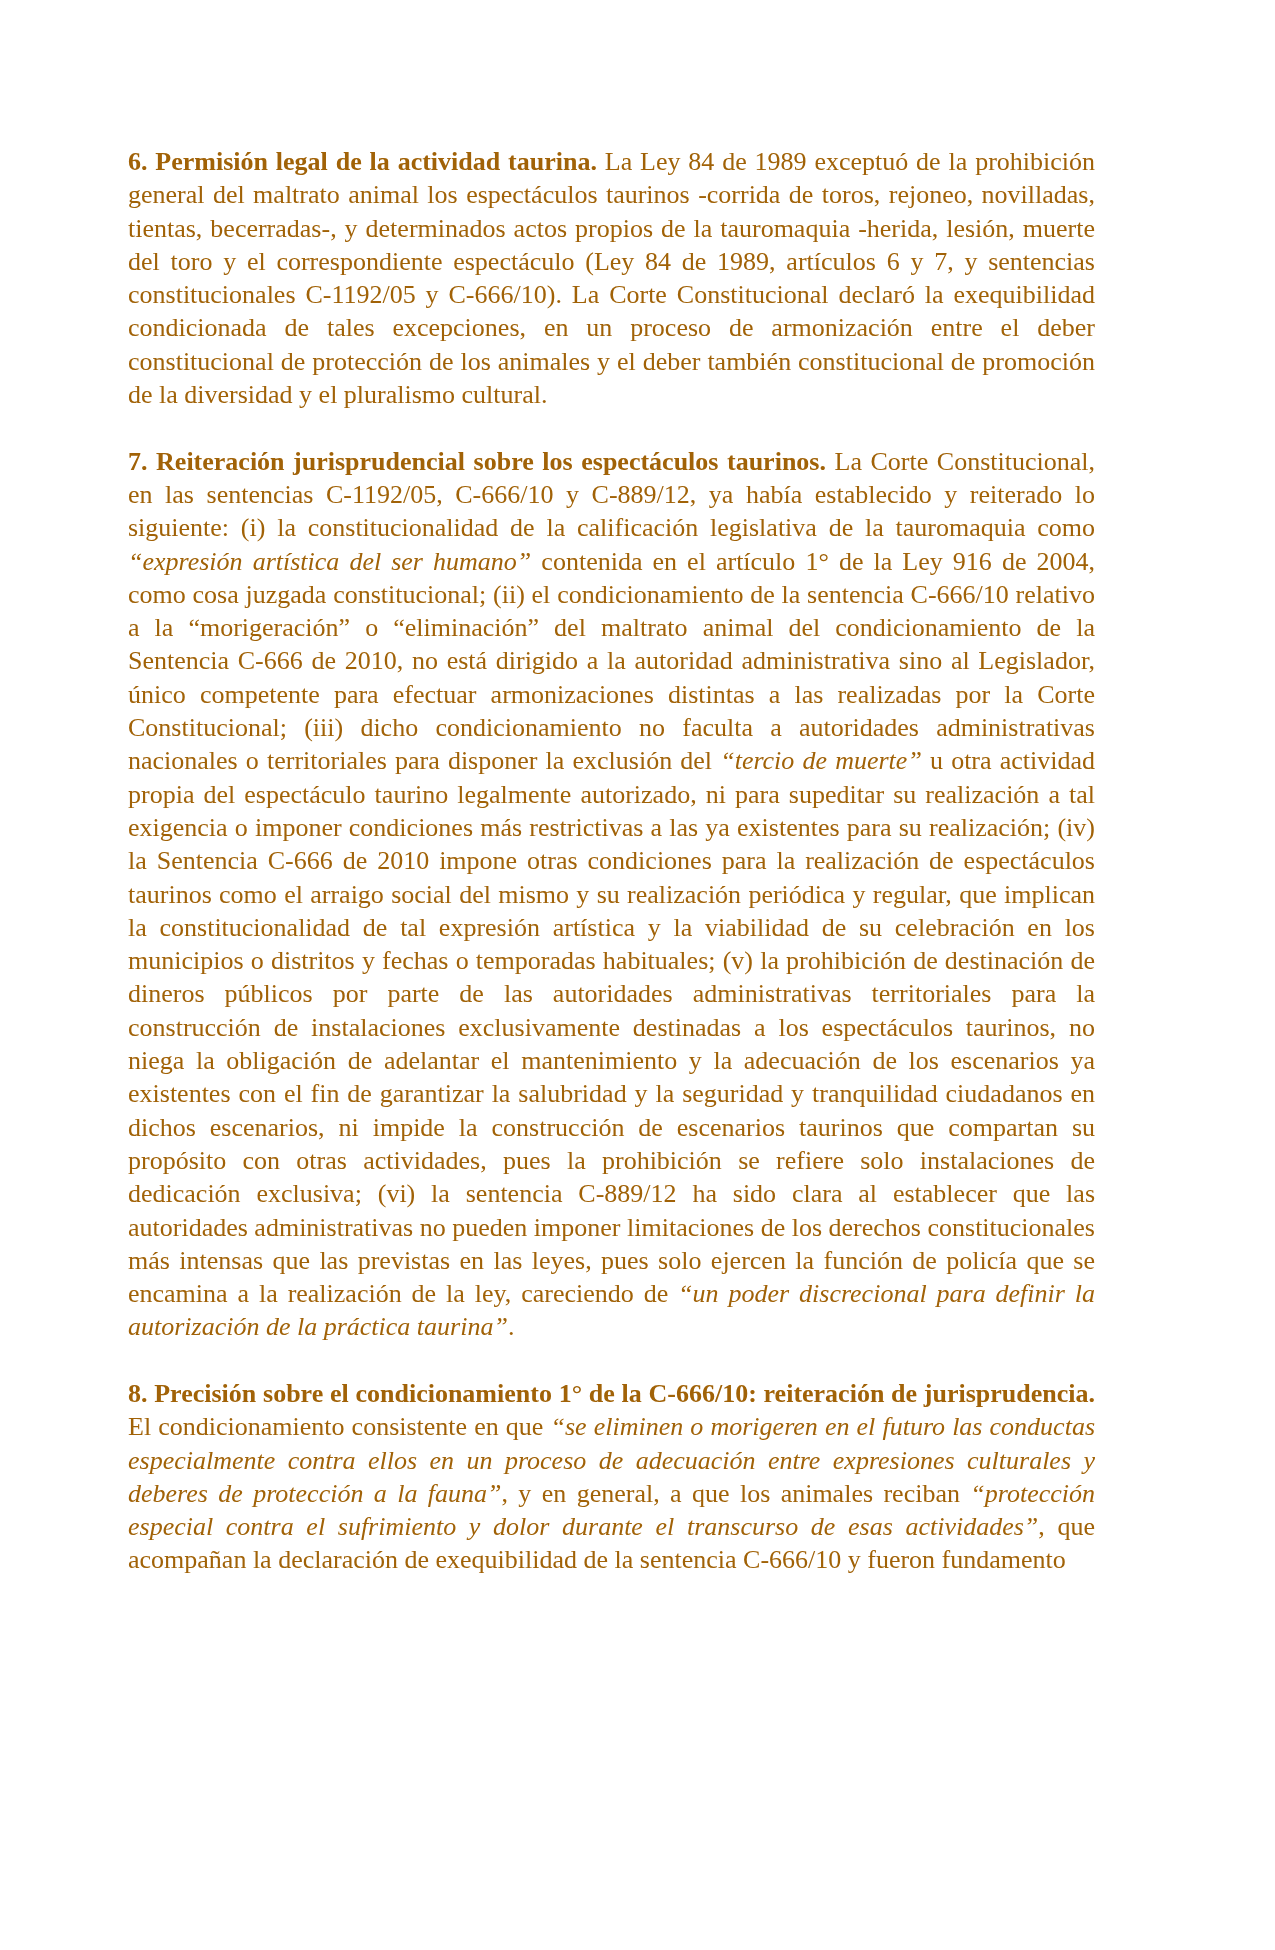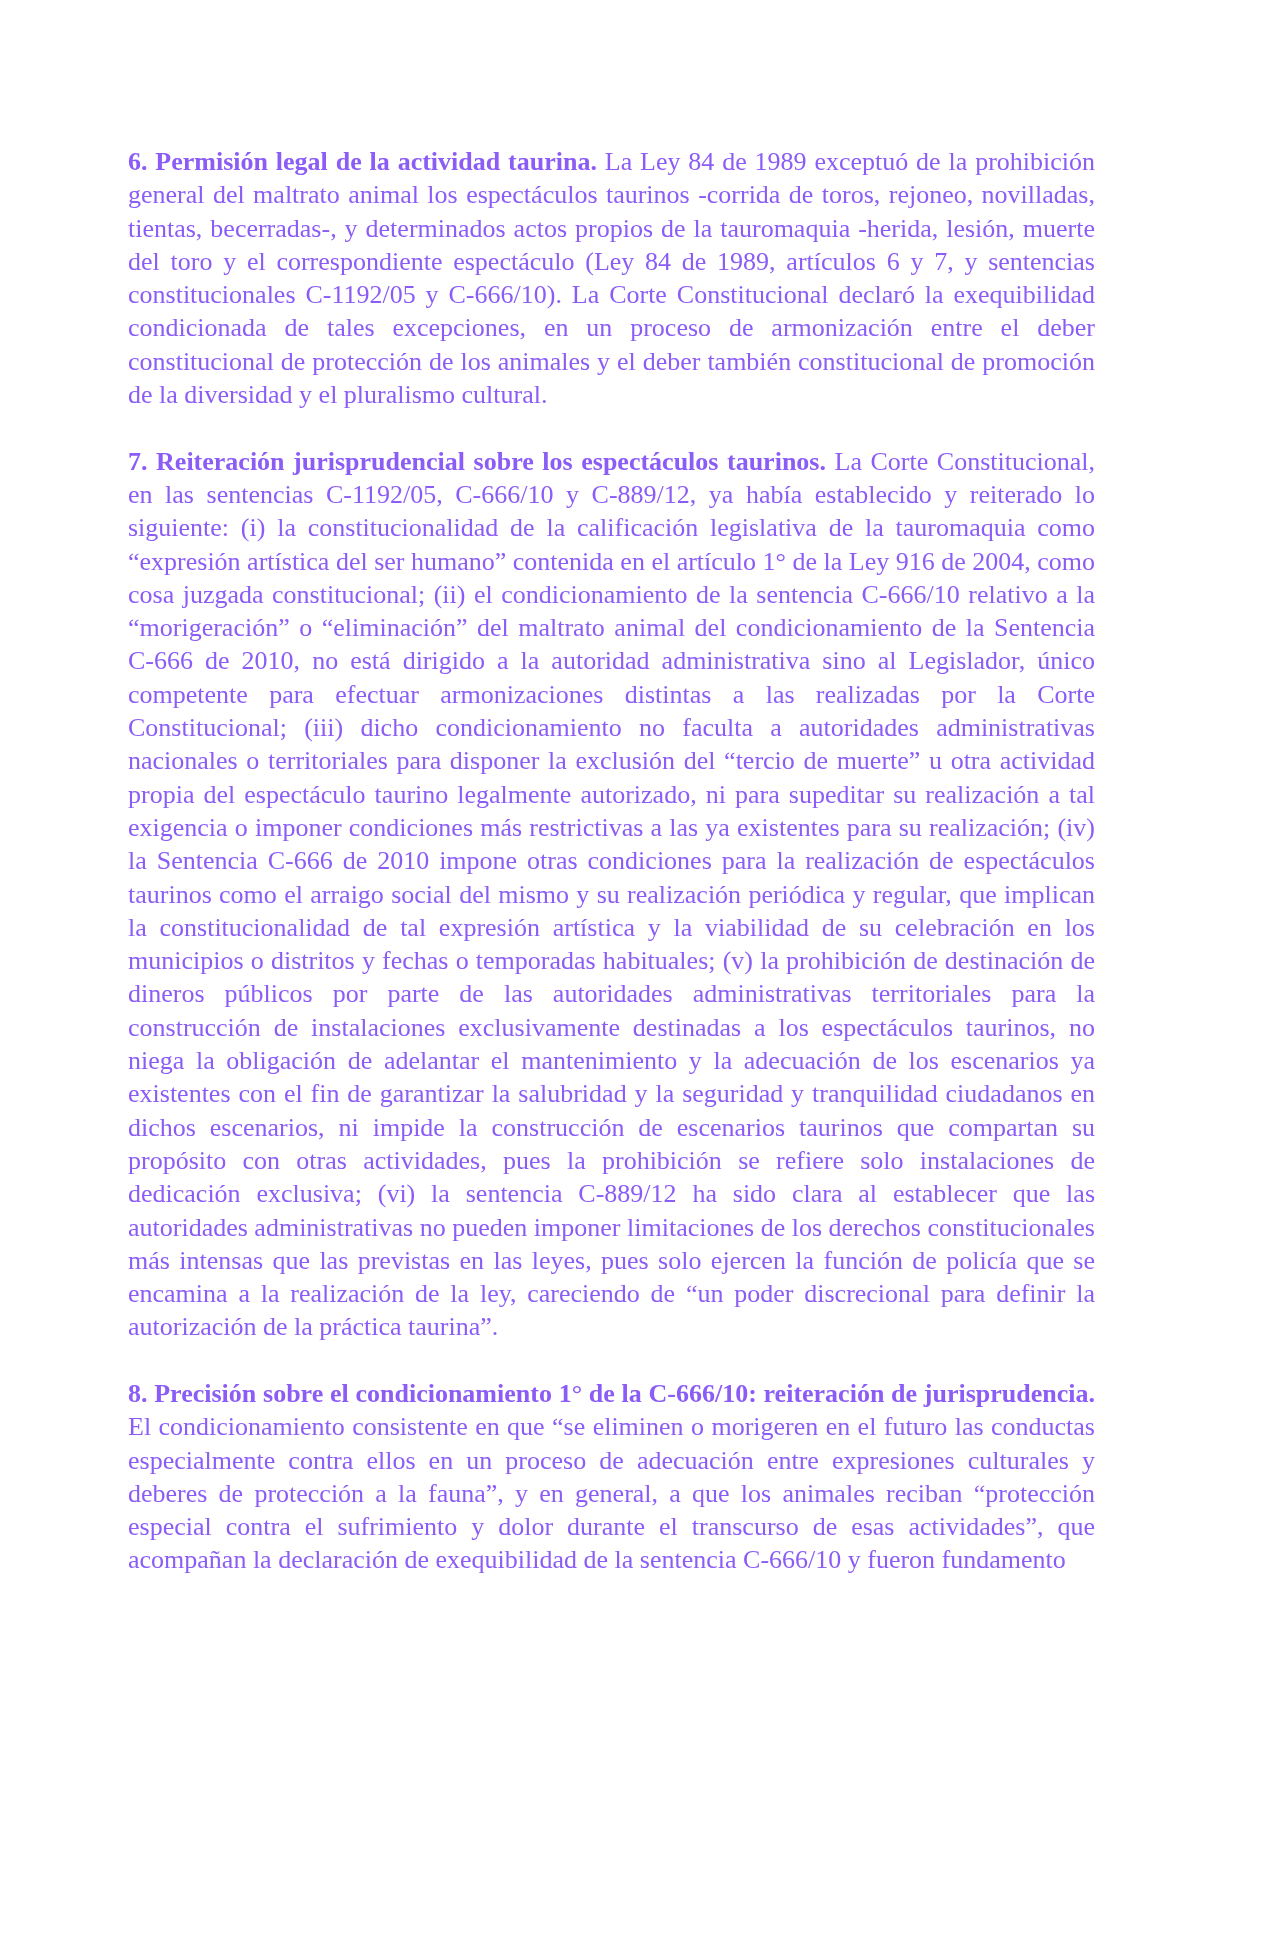--- a/index.html
+++ b/index.html
@@ -15,30 +15,30 @@
     overflow: hidden;
   }
   .doc-body {
     position: absolute;
     left: 128px;
     top: 145px;
     width: 967px;
     font-family: "Liberation Serif", "DejaVu Serif", serif;
     font-size: 26px;
     line-height: 33.3px;
-    color: #8b5cf6;
+    color: #a16207;
     text-align: justify;
     -webkit-font-smoothing: antialiased;
   }
   .doc-body p {
     margin: 0 0 33.3px 0;
     padding: 0;
   }
   .seg-bold   { font-weight: 700; }
-  .seg-italic { }
+  .seg-italic { font-style: italic; }
   .seg-normal { font-weight: 400; font-style: normal; }
 </style>
 </head>
 <body>
 
 <div class="page">
   <div class="doc-body">
       <p><span class="seg-bold">6. Permisión legal de la actividad taurina. </span><span class="seg-normal">La Ley 84 de 1989 exceptuó de la prohibición general del maltrato animal los espectáculos taurinos -corrida de toros, rejoneo, novilladas, tientas, becerradas-, y determinados actos propios de la tauromaquia -herida, lesión, muerte del toro y el correspondiente espectáculo (Ley 84 de 1989, artículos 6 y 7, y sentencias constitucionales C-1192/05 y C-666/10). La Corte Constitucional declaró la exequibilidad condicionada de tales excepciones, en un proceso de armonización entre el deber constitucional de protección de los animales y el deber también constitucional de promoción de la diversidad y el pluralismo cultural.</span></p>
       <p><span class="seg-bold">7. Reiteración jurisprudencial sobre los espectáculos taurinos. </span><span class="seg-normal">La Corte Constitucional, en las sentencias C-1192/05, C-666/10 y C-889/12, ya había establecido y reiterado lo siguiente: (i) la constitucionalidad de la calificación legislativa de la tauromaquia como </span><span class="seg-italic">“expresión artística del ser humano”</span><span class="seg-normal"> contenida en el artículo 1° de la Ley 916 de 2004, como cosa juzgada constitucional; (ii) el condicionamiento de la sentencia C-666/10 relativo a la “morigeración” o “eliminación” del maltrato animal del condicionamiento de la Sentencia C-666 de 2010, no está dirigido a la autoridad administrativa sino al Legislador, único competente para efectuar armonizaciones distintas a las realizadas por la Corte Constitucional; (iii) dicho condicionamiento no faculta a autoridades administrativas nacionales o territoriales para disponer la exclusión del </span><span class="seg-italic">“tercio de muerte”</span><span class="seg-normal"> u otra actividad propia del espectáculo taurino legalmente autorizado, ni para supeditar su realización a tal exigencia o imponer condiciones más restrictivas a las ya existentes para su realización; (iv) la Sentencia C-666 de 2010 impone otras condiciones para la realización de espectáculos taurinos como el arraigo social del mismo y su realización periódica y regular, que implican la constitucionalidad de tal expresión artística y la viabilidad de su celebración en los municipios o distritos y fechas o temporadas habituales; (v) la prohibición de destinación de dineros públicos por parte de las autoridades administrativas territoriales para la construcción de instalaciones exclusivamente destinadas a los espectáculos taurinos, no niega la obligación de adelantar el mantenimiento y la adecuación de los escenarios ya existentes con el fin de garantizar la salubridad y la seguridad y tranquilidad ciudadanos en dichos escenarios, ni impide la construcción de escenarios taurinos que compartan su propósito con otras actividades, pues la prohibición se refiere solo instalaciones de dedicación exclusiva; (vi) la sentencia C-889/12 ha sido clara al establecer que las autoridades administrativas no pueden imponer limitaciones de los derechos constitucionales más intensas que las previstas en las leyes, pues solo ejercen la función de policía que se encamina a la realización de la ley, careciendo de </span><span class="seg-italic">“un poder discrecional para definir la autorización de la práctica taurina”</span><span class="seg-normal">.</span></p>
       <p><span class="seg-bold">8. Precisión sobre el condicionamiento 1° de la C-666/10: reiteración de jurisprudencia. </span><span class="seg-normal">El condicionamiento consistente en que </span><span class="seg-italic">“se eliminen o morigeren en el futuro las conductas especialmente contra ellos en un proceso de adecuación entre expresiones culturales y deberes de protección a la fauna”</span><span class="seg-normal">, y en general, a que los animales reciban </span><span class="seg-italic">“protección especial contra el sufrimiento y dolor durante el transcurso de esas actividades”</span><span class="seg-normal">, que acompañan la declaración de exequibilidad de la sentencia C-666/10 y fueron fundamento</span></p>

